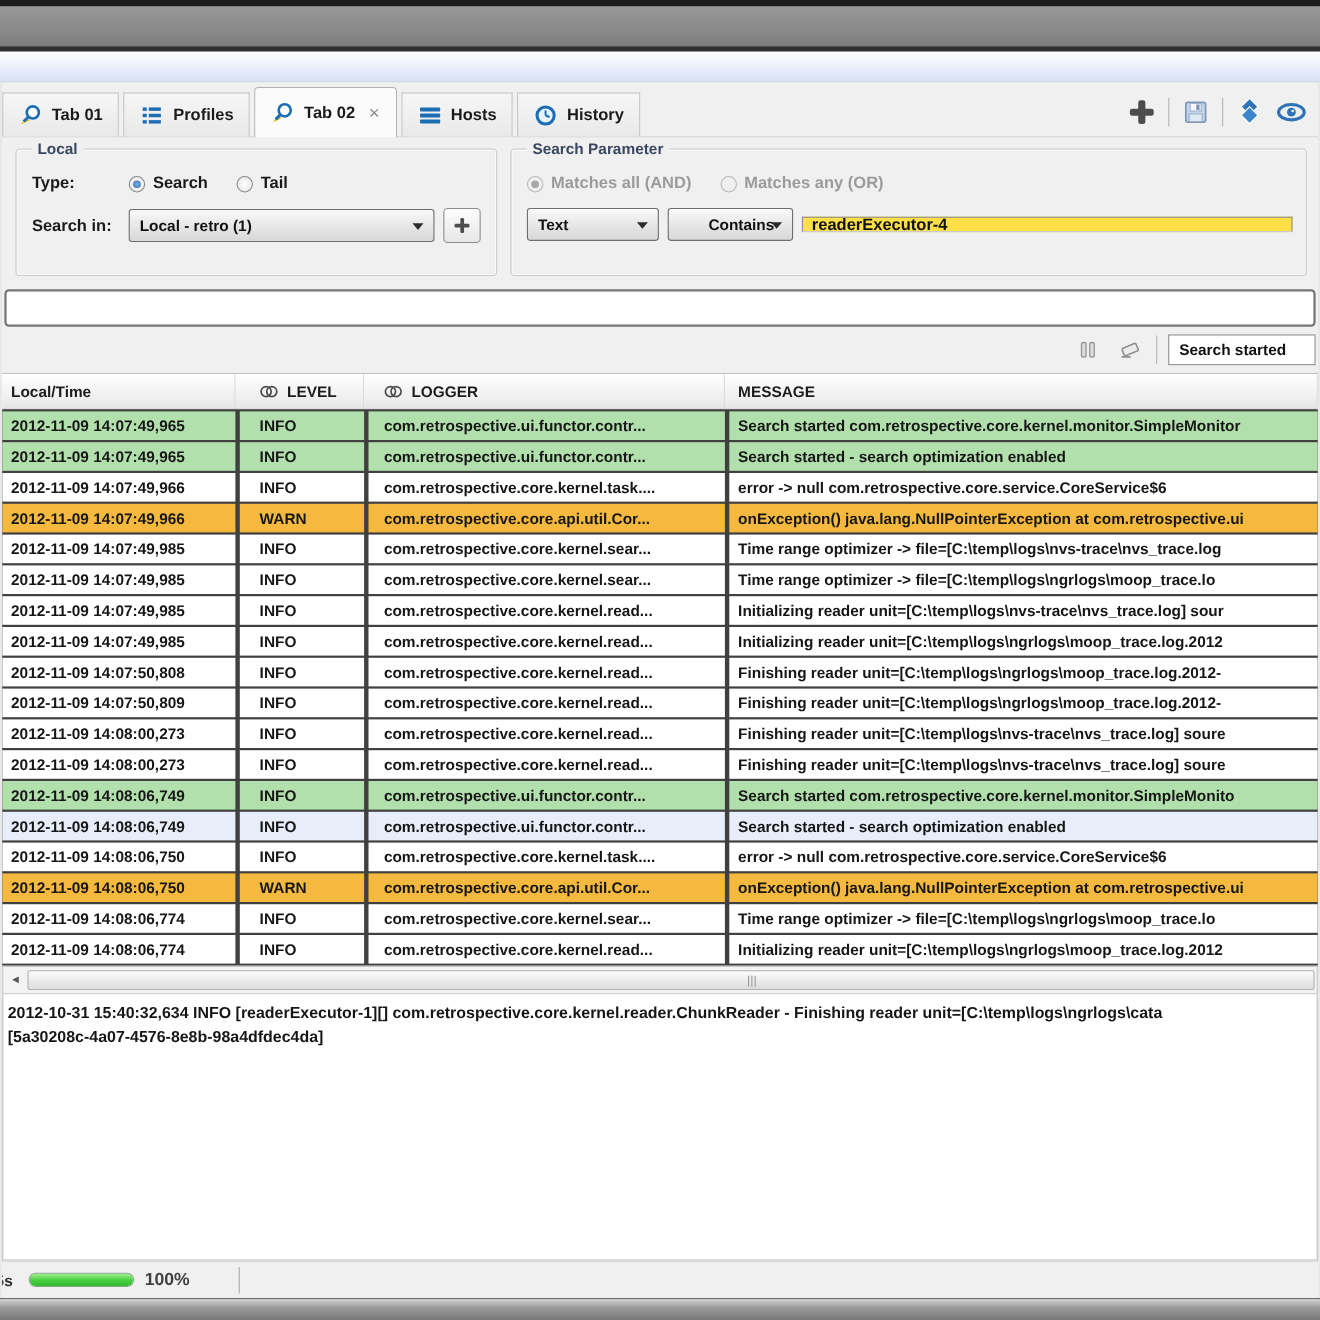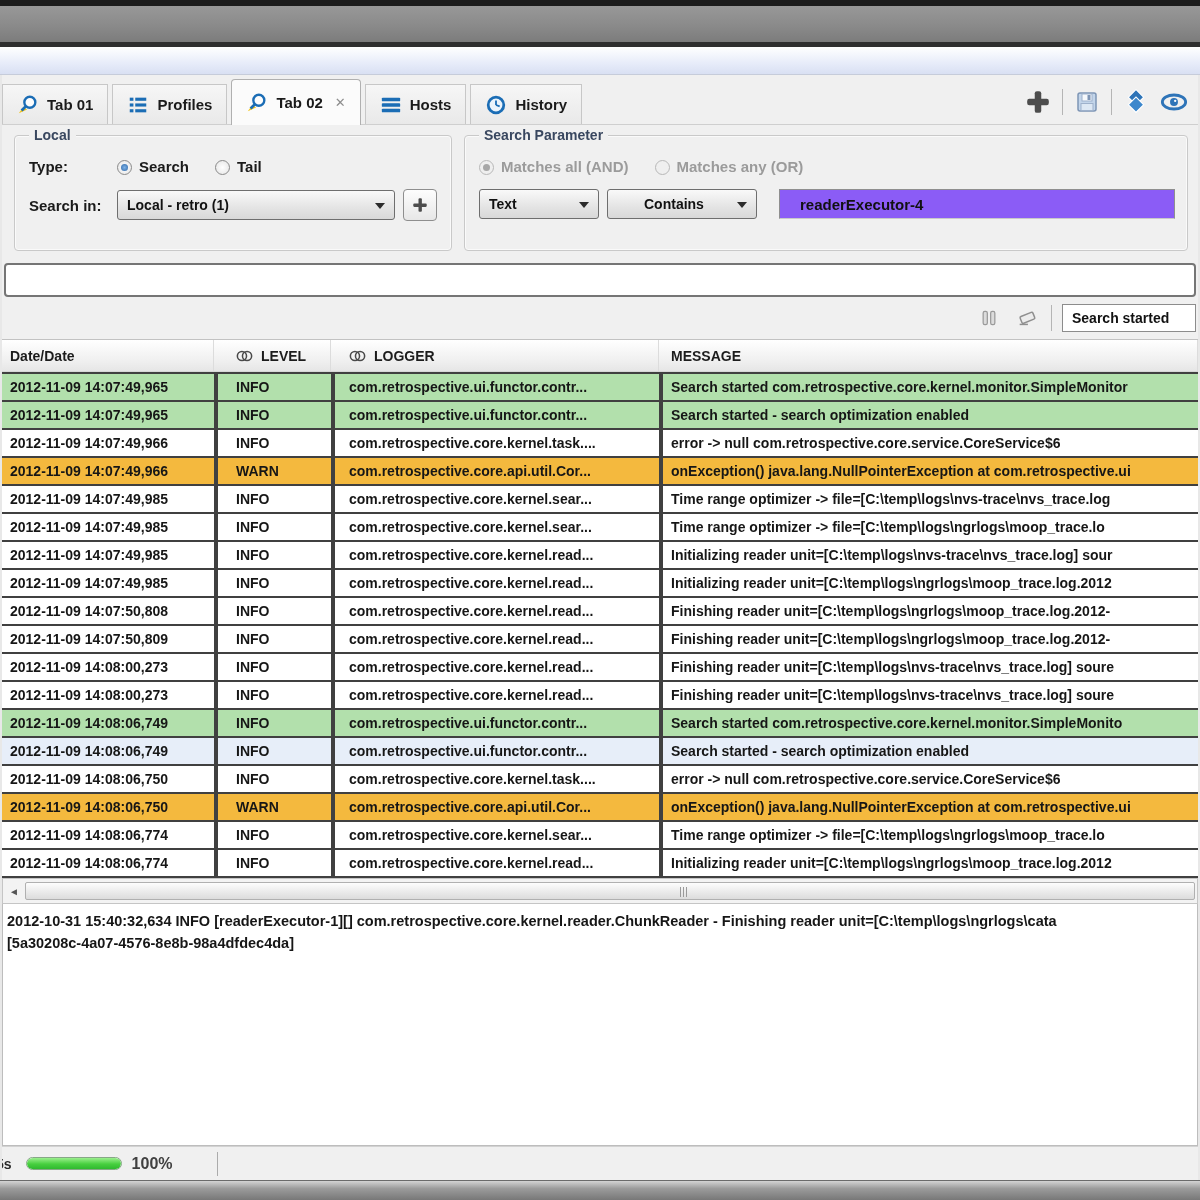--- a/index.html
+++ b/index.html
@@ -42,23 +42,23 @@
   .rdot { width:15px; height:15px; border-radius:50%; border:1px solid #8a8a8a; background:radial-gradient(#ffffff,#e4e4e4); position:relative; }
   .rdot.checked::after { content:""; position:absolute; left:3px; top:3px; width:7px; height:7px; border-radius:50%; background:radial-gradient(#7db2e8,#2d66a5); }
   .radio.disabled { color:#9b9b9b; }
   .radio.disabled .rdot { border-color:#b8b8b8; background:#efefef; }
   .radio.disabled .rdot.checked::after { background:#a7a7a7; }
 
   .combo { height:30px; border:1px solid #6e6e6e; border-radius:3px; background:linear-gradient(#f9f9f9,#e4e4e4 60%,#d8d8d8); display:flex; align-items:center; font-size:14px; font-weight:bold; color:#111; padding-left:9px; position:relative; }
   .combo .arrow { position:absolute; right:9px; top:12px; width:0; height:0; border-left:5px solid transparent; border-right:5px solid transparent; border-top:6px solid #2b2b2b; }
   .combo-searchin { width:278px; }
   .combo-field { width:120px; margin-right:8px; }
-  .combo-op { width:150px; margin-right:22px;padding-left:36px; }
+  .combo-op { width:114px; margin-right:8px;padding-left:36px; }
   .plus-btn { width:34px; height:32px; margin-left:8px; border:1px solid #8e8e8e; border-radius:4px; background:linear-gradient(#fdfdfd,#e7e7e7); display:flex; align-items:center; justify-content:center; }
-  .query-input { flex:1; height:30px; border:1px solid #8f8f8f; border-bottom-color:#c9c9c9; background:#8b5cf6; font-family:"Liberation Sans",sans-serif; font-size:15px; font-weight:bold; color:#111; padding:0 20px; }
+  .query-input { flex:1; height:14px; border:1px solid #8f8f8f; border-bottom-color:#c9c9c9; background:#fde047; font-family:"Liberation Sans",sans-serif; font-size:15px; font-weight:bold; color:#111; padding:0 8px; }
 
   
   .quick-wrap { height:40px; padding:2px 2px 4px 2px; background:#f0f0f0; }
   .quick-input { width:100%; height:34px; border:2px solid #757575; border-radius:4px; background:#fff; font-family:"Liberation Sans",sans-serif; font-size:15px; padding:0 8px; }
 
   
   .res-toolbar { height:38px; display:flex; align-items:center; justify-content:flex-end; gap:10px; background:#f0f0f0; padding:0 2px 4px 0; }
   .status-combo { width:134px; height:28px; border:1px solid #8c8c8c; background:#fff; display:flex; align-items:center; padding-left:9px; font-size:14px; font-weight:bold; color:#111; }
 
   
@@ -260,21 +260,21 @@
       </div>
       <div class="tb-sep"></div>
       <div class="status-combo">
         <span>Search started</span>
       </div>
     </div>
 
     <div class="table">
       <div class="thead">
         <div class="th c1">
-          <span>Date/Date</span>
+          <span>Local/Time</span>
         </div>
         <div class="th c2">
           <svg width="17" height="14" viewBox="0 0 20 16">
             <circle cx="7" cy="8" r="5.4" fill="none" stroke="#4a4a4a" stroke-width="1.8"></circle>
             <circle cx="13" cy="8" r="5.4" fill="none" stroke="#4a4a4a" stroke-width="1.8"></circle>
           </svg>
           <span>LEVEL</span>
         </div>
         <div class="th c3">
           <svg width="17" height="14" viewBox="0 0 20 16">

